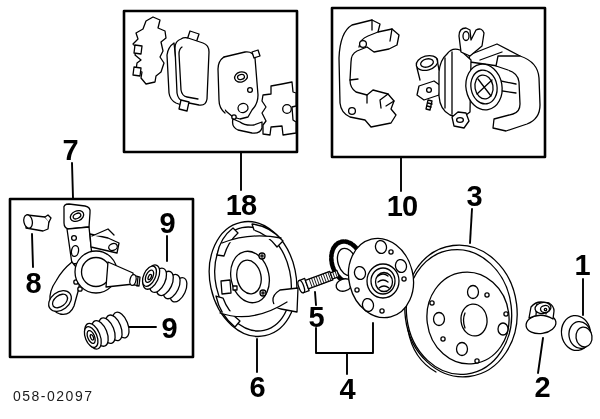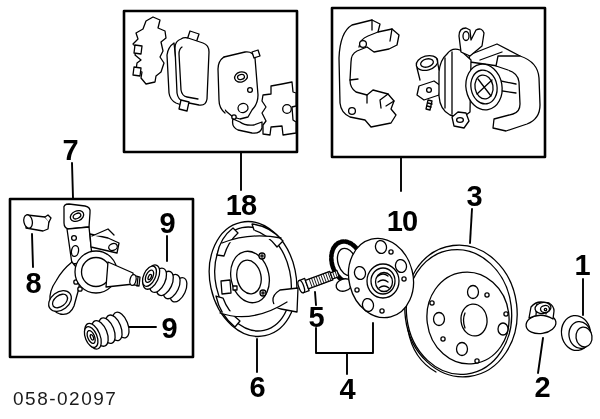--- a/index.html
+++ b/index.html
@@ -8,21 +8,21 @@
     font-family:"Liberation Sans",sans-serif;overflow:hidden;
   }
   .stage svg{position:absolute;left:0;top:0;}
   .callout{
     position:absolute;transform:translate(-50%,-50%);
     font-weight:700;font-size:29px;line-height:1;color:#000;
     letter-spacing:-1px;white-space:nowrap;
   }
   .part-code{
     position:absolute;left:13px;top:389px;
-    font-size:19px;line-height:1.1;color:#1b1b1b;letter-spacing:1.5px;
+    font-size:14px;line-height:1.1;color:#1b1b1b;letter-spacing:1.5px;
   }
 </style>
 </head>
 <body>
 
 <div class="stage">
 
 <svg width="600" height="419" viewBox="0 0 600 419" fill="none" stroke="#000" stroke-width="1.3" stroke-linecap="round" stroke-linejoin="round">
 
   <g stroke-width="2.6">
@@ -274,17 +274,17 @@
   <div class="callout" style="left:582px;top:265px">1</div>
   <div class="callout" style="left:542px;top:387px">2</div>
   <div class="callout" style="left:474px;top:196px">3</div>
   <div class="callout" style="left:347px;top:389px">4</div>
   <div class="callout" style="left:316px;top:317px">5</div>
   <div class="callout" style="left:257px;top:387px">6</div>
   <div class="callout" style="left:70px;top:150px">7</div>
   <div class="callout" style="left:33px;top:283px">8</div>
   <div class="callout" style="left:167px;top:223px">9</div>
   <div class="callout" style="left:169px;top:328px">9</div>
-  <div class="callout" style="left:402px;top:221px">10</div>
+  <div class="callout" style="left:402px;top:206px">10</div>
   <div class="callout" style="left:241px;top:205px">18</div>
 
   <div class="part-code">058-02097</div>
 </div>
 
 </body></html>

